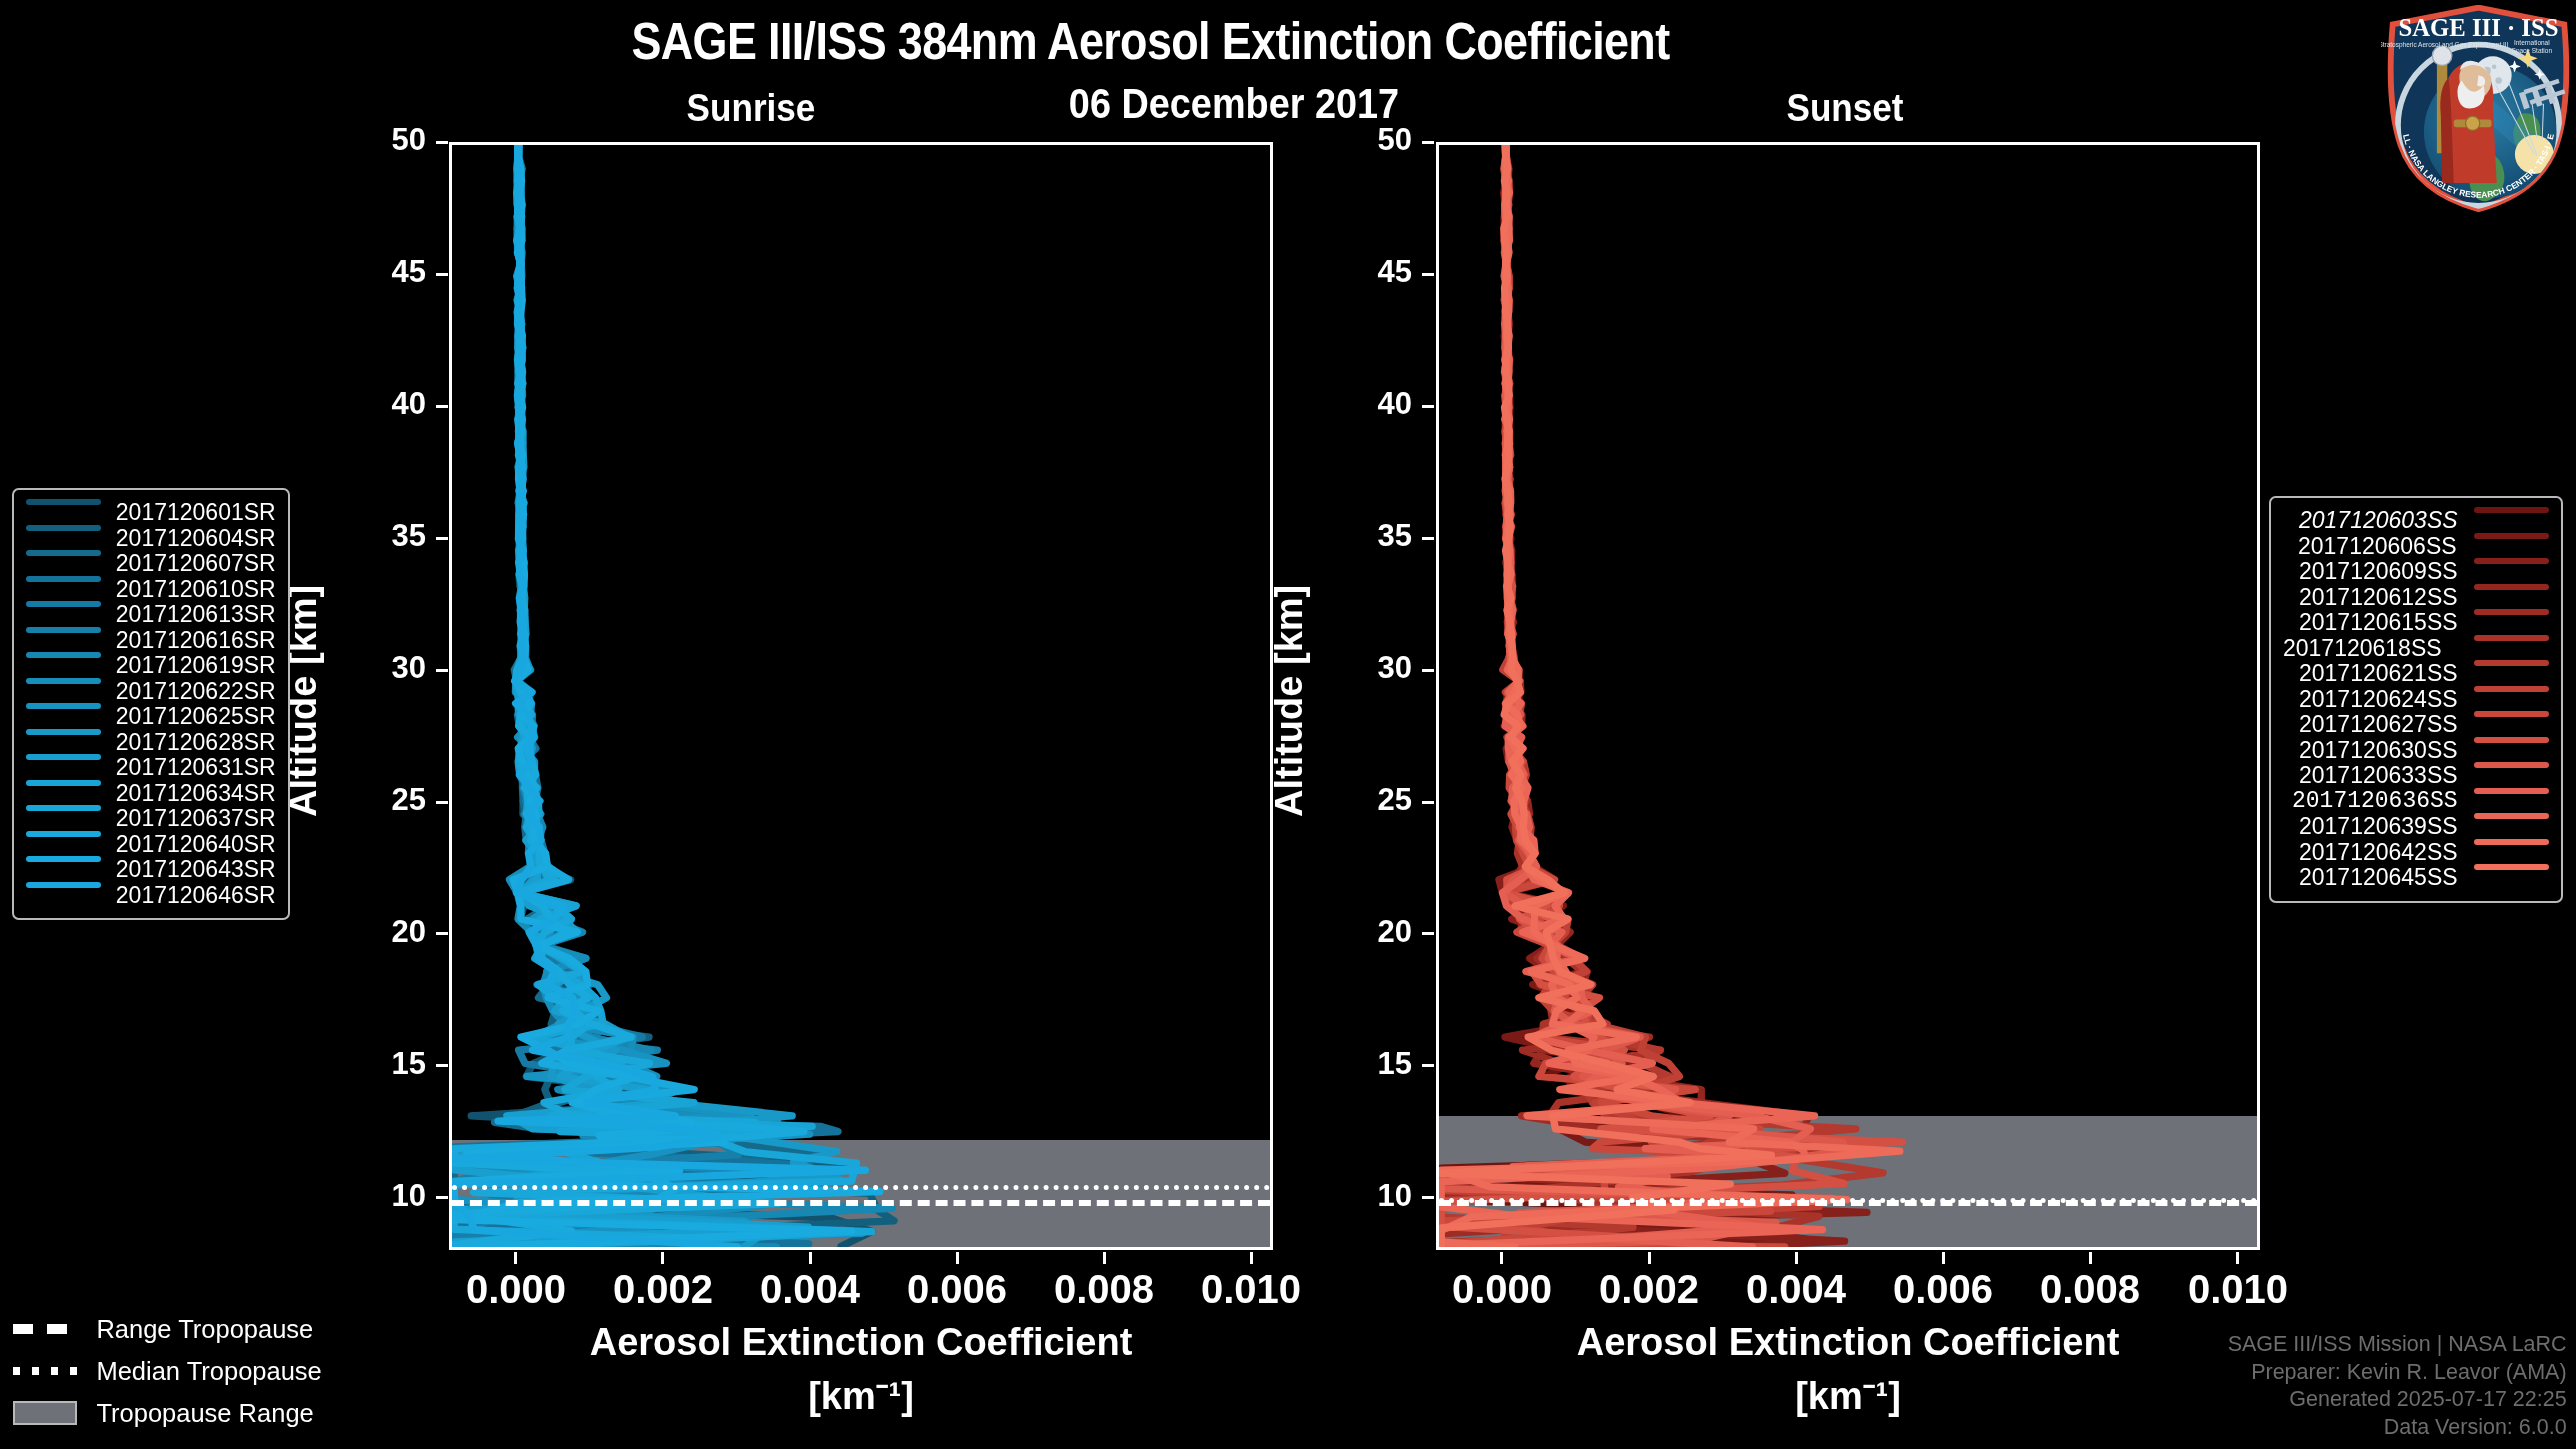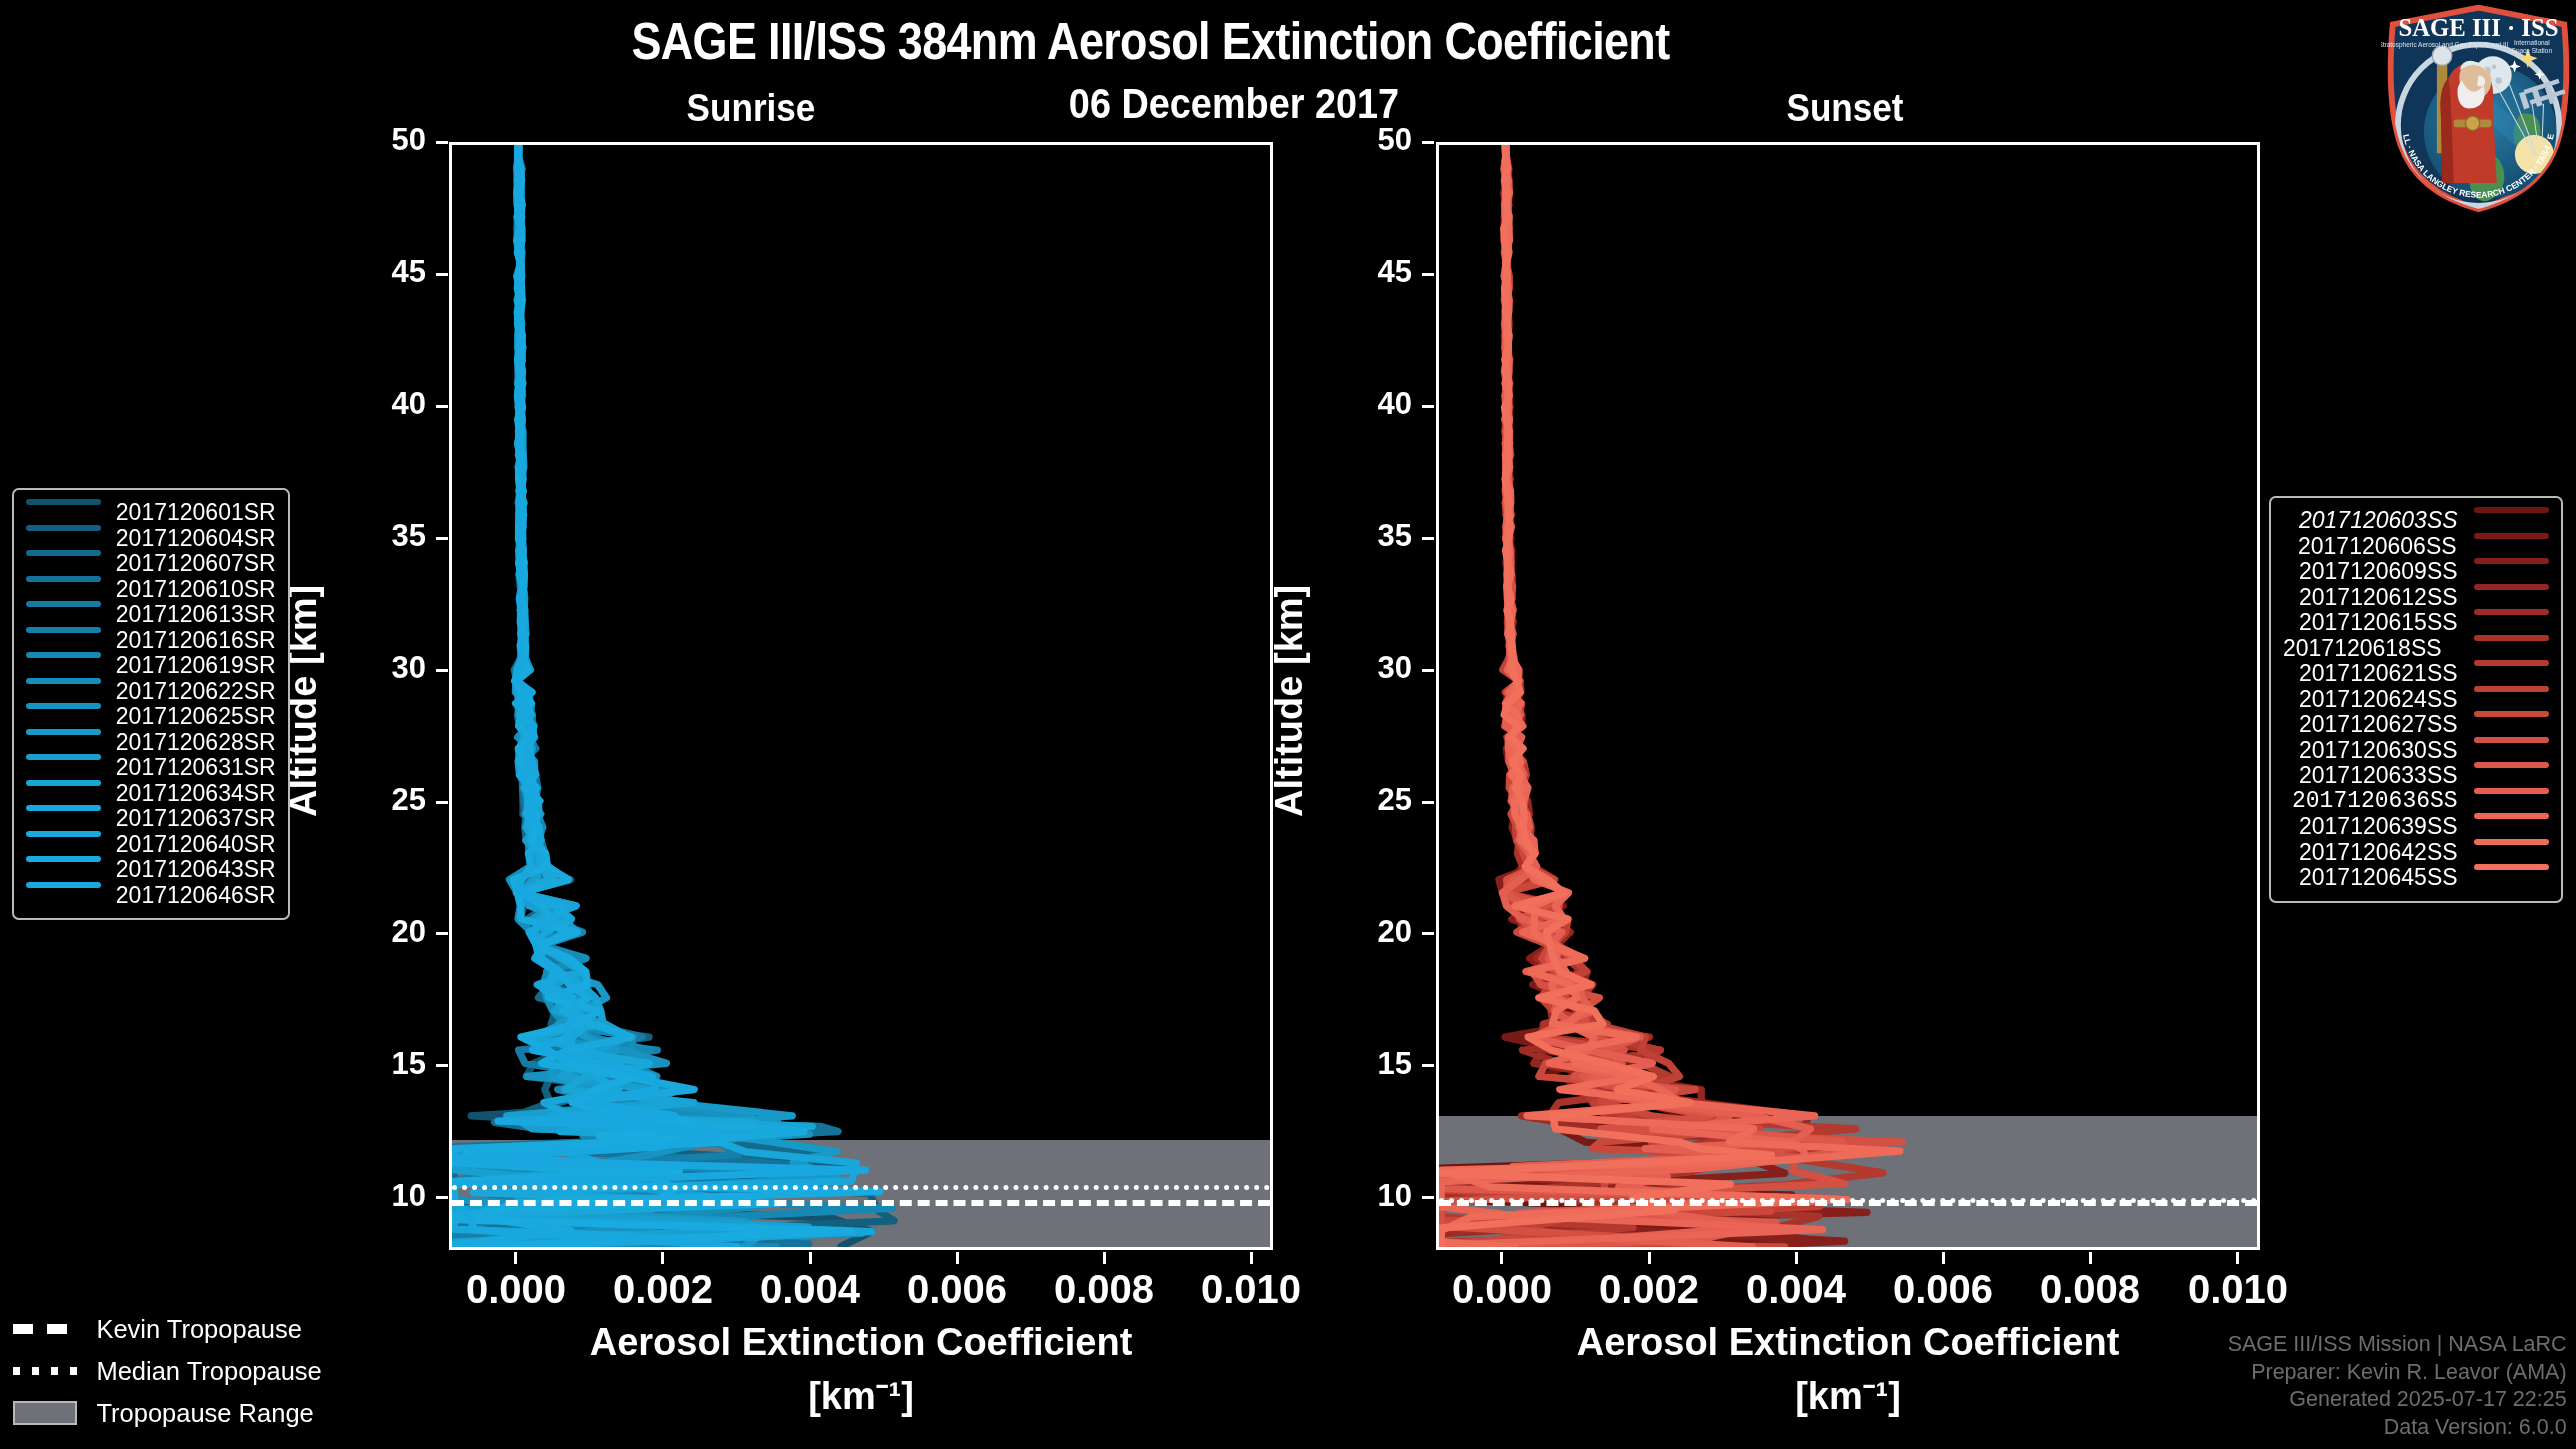--- a/index.html
+++ b/index.html
@@ -337,21 +337,21 @@
       <span class="series-label" style="margin-left: 0px; margin-right: 16px;">2017120645SS</span>
       <span class="series-swatch" style="background: rgb(241, 112, 92);"></span>
     </div>
   </div>
 
 <div class="abs" id="tropo-legend">
   <div class="tl-row">
     <span class="tl-key">
         <span class="tl-dash"></span>
       </span>
-    <span class="tl-label">Kevin Tropopause</span>
+    <span class="tl-label">Range Tropopause</span>
   </div>
   <div class="tl-row">
     <span class="tl-key">
         <span class="tl-dot"></span>
       </span>
     <span class="tl-label">Median Tropopause</span>
   </div>
   <div class="tl-row">
     <span class="tl-key">
         <span class="tl-box"></span>

